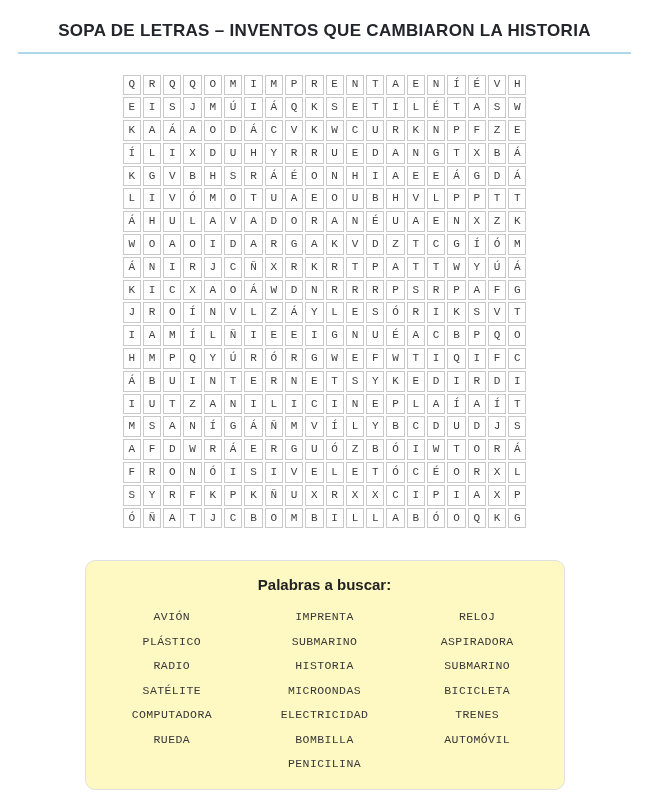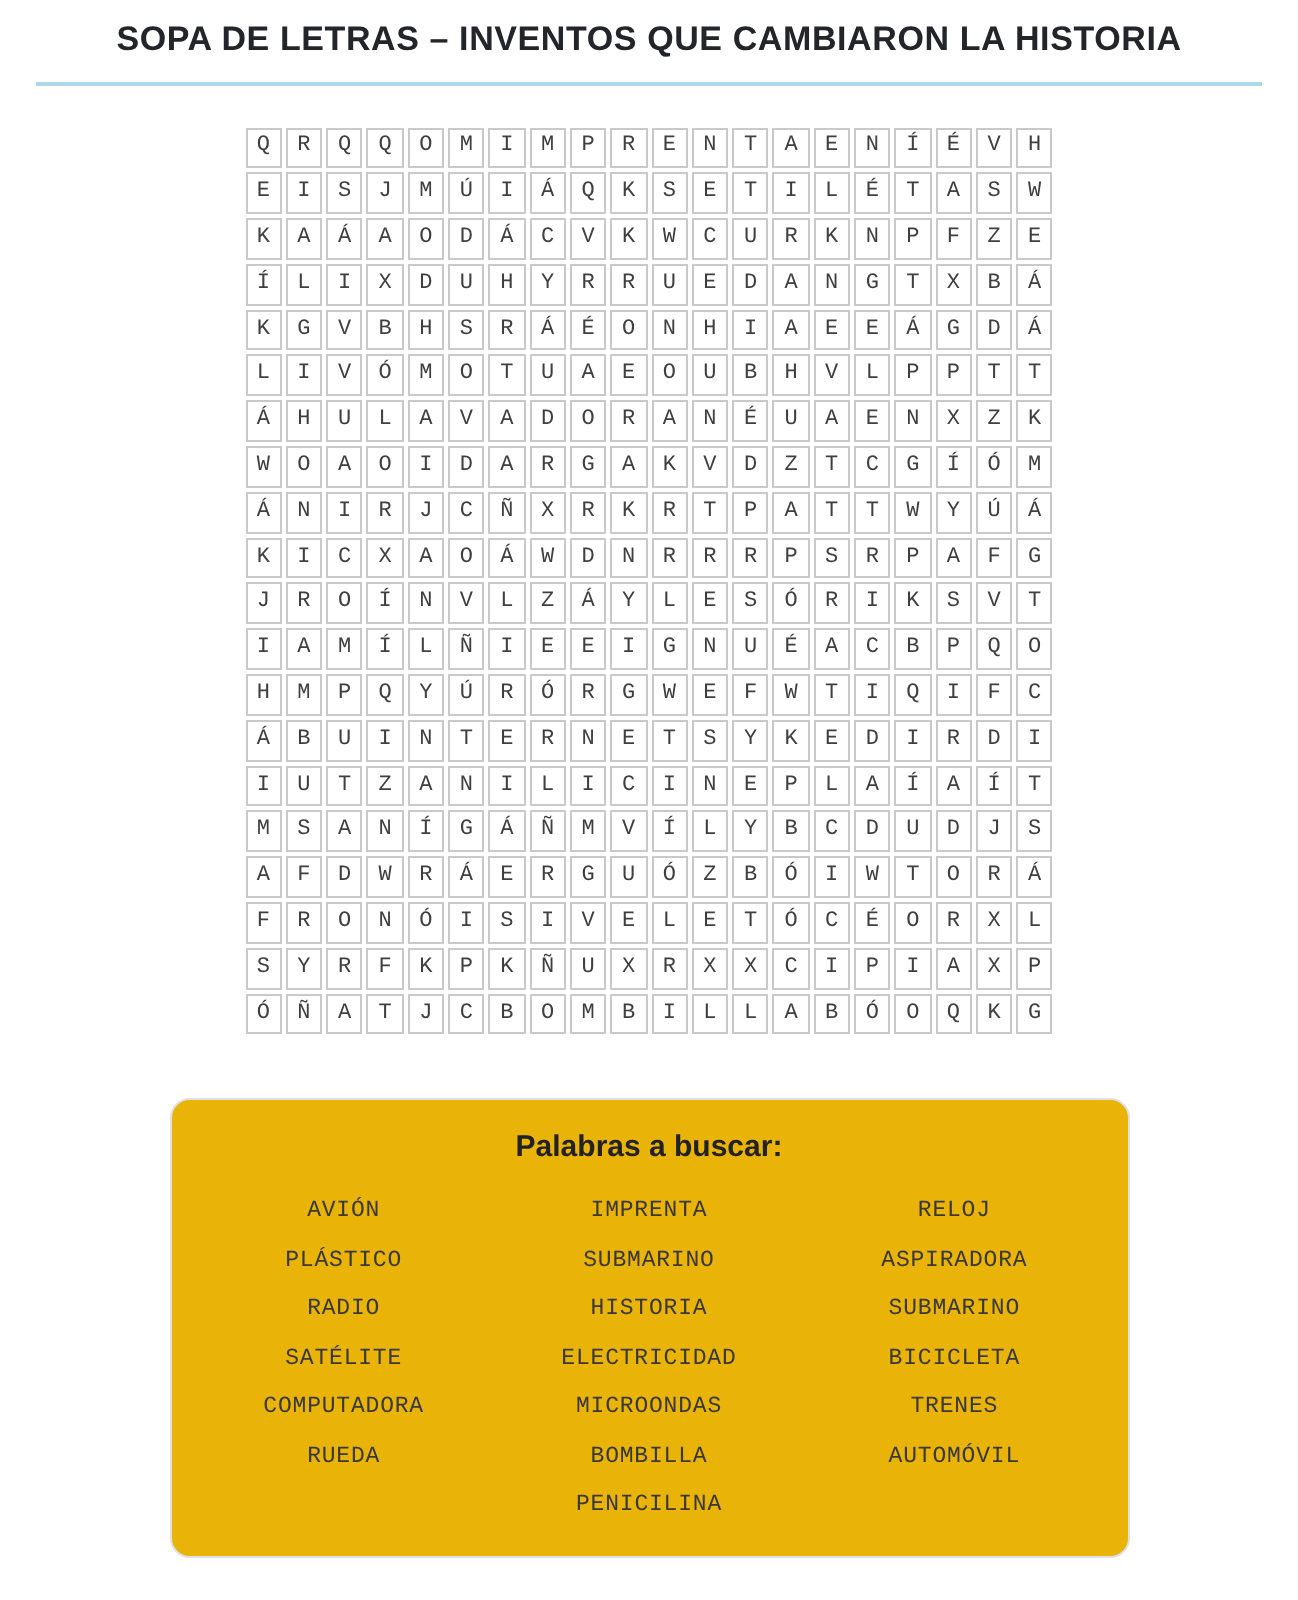--- a/index.html
+++ b/index.html
@@ -2,21 +2,21 @@
 <html style="--title-text: #23252b; --divider: #aed8ea; --grid-border: #c9c9c9; --grid-letter: #3f3f3f; --word-text: #383838; --panel-border: #e0e0e0;"><head>
 <meta charset="utf-8">
 <style>
   * { box-sizing: border-box; }
   html, body {
     margin: 0; padding: 0;
     width: 649px; height: 800px;
     background: #ffffff;
     font-family: "Liberation Sans", sans-serif;
   }
-  header { padding-top: 10px; }
+  header { padding-top: 21px; }
   h1.page-title {
     margin: 0 10px 11px;
     text-align: center;
     font-size: 17px;
     font-weight: 700;
     letter-spacing: 0.3px;
     color: var(--title-text, #23252b);
   }
   .divider {
     height: 1.5px;
@@ -41,21 +41,21 @@
     line-height: 1;
     color: var(--grid-letter, #3f3f3f);
     background: #fff;
   }
   .words-box {
     width: 480px;
     margin: 32px auto 0;
     border: 1px solid var(--panel-border, #e0e0e0);
     border-radius: 10px;
     padding: 15px 10px 12px;
-    background: #eab308;
+    background: #fef9c3;
   }
   h2.words-header {
     margin: 0 0 12px;
     text-align: center;
     font-size: 15px;
     font-weight: 700;
     color: #222222;
   }
   .word-cols {
     display: grid;
@@ -492,22 +492,22 @@
           <div class="word">PLÁSTICO</div>
           <div class="word">RADIO</div>
           <div class="word">SATÉLITE</div>
           <div class="word">COMPUTADORA</div>
           <div class="word">RUEDA</div>
         </div>
         <div class="word-col">
           <div class="word">IMPRENTA</div>
           <div class="word">SUBMARINO</div>
           <div class="word">HISTORIA</div>
+          <div class="word">MICROONDAS</div>
           <div class="word">ELECTRICIDAD</div>
-          <div class="word">MICROONDAS</div>
           <div class="word">BOMBILLA</div>
           <div class="word">PENICILINA</div>
         </div>
         <div class="word-col">
           <div class="word">RELOJ</div>
           <div class="word">ASPIRADORA</div>
           <div class="word">SUBMARINO</div>
           <div class="word">BICICLETA</div>
           <div class="word">TRENES</div>
           <div class="word">AUTOMÓVIL</div>

